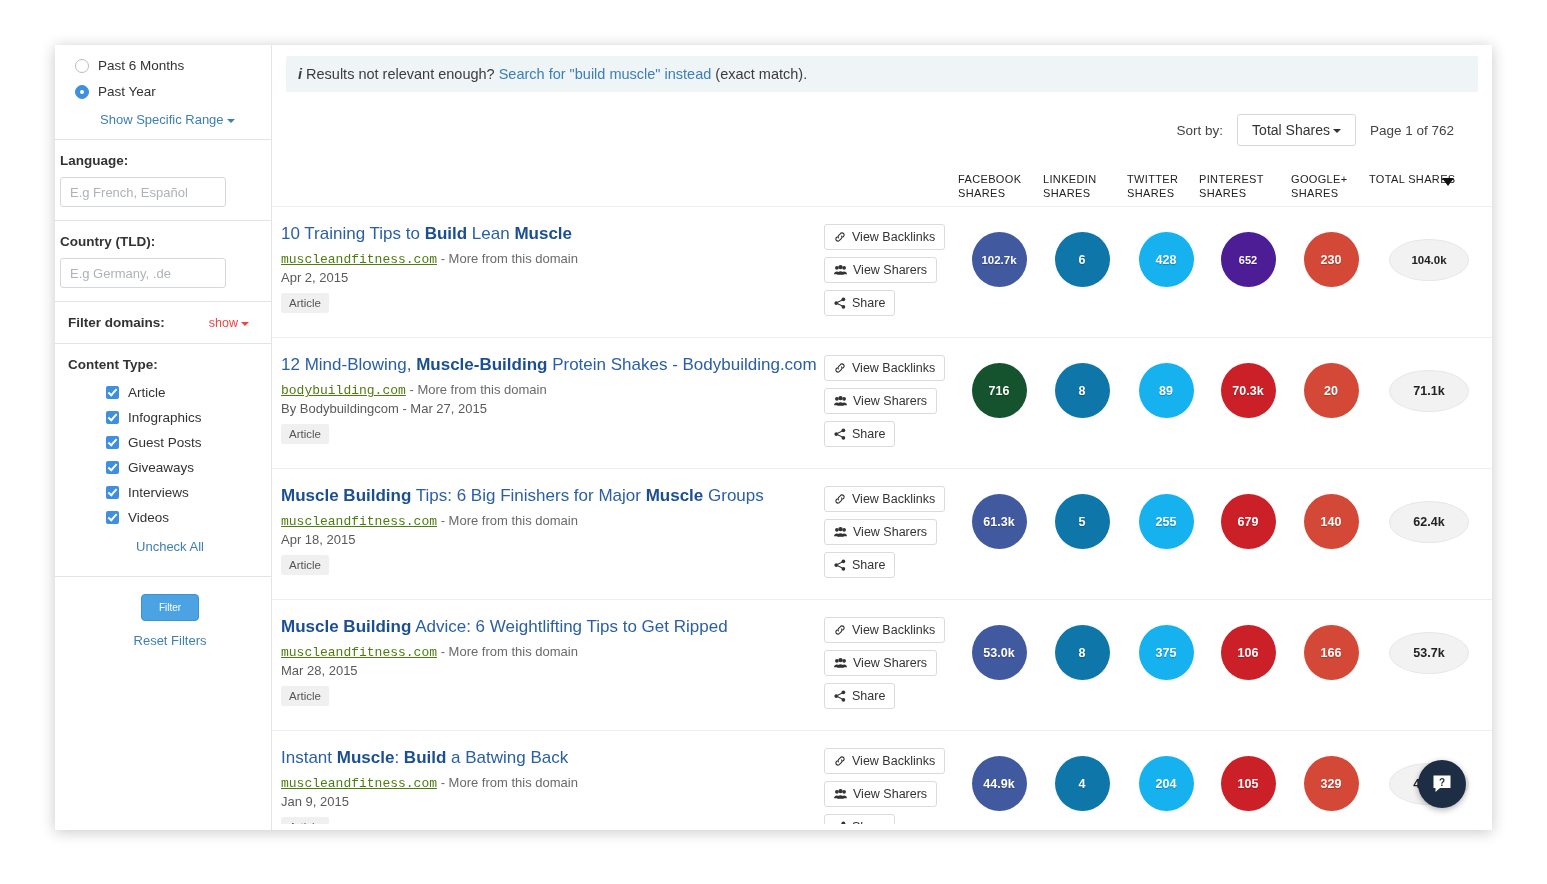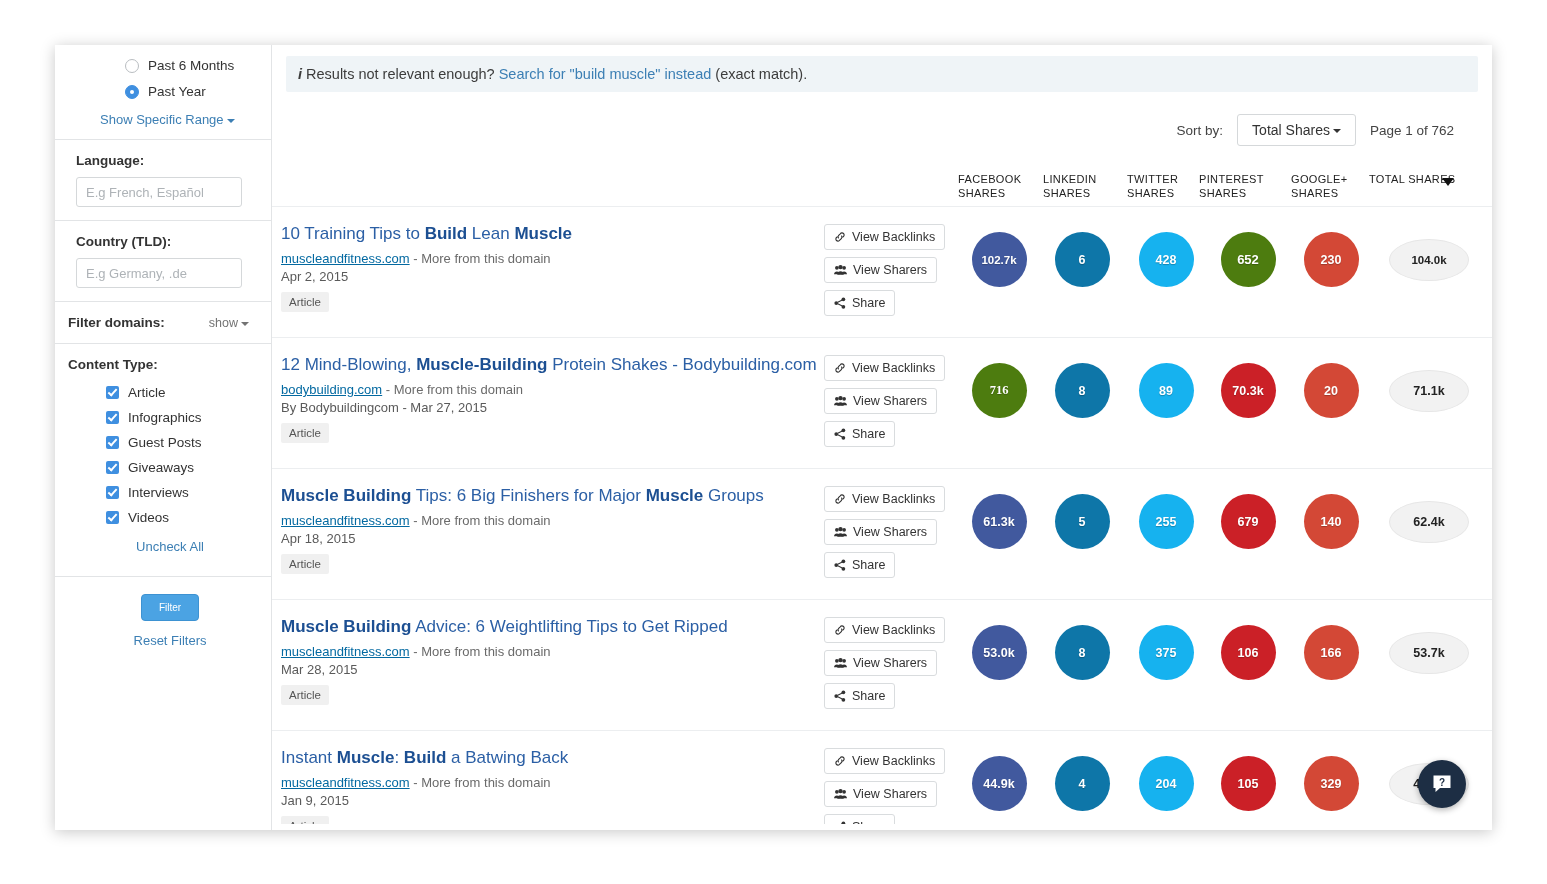--- a/index.html
+++ b/index.html
@@ -28,21 +28,21 @@
   
   .sidebar {
     width: 217px;
     flex: 0 0 217px;
     background: #ffffff;
     border-right: 1px solid #e2e4e6;
     font-size: 13.5px;
     color: #333;
     padding: 0;
   }
-  .radio-group { padding: 8px 0 0 45px; margin-left: 25px; }
+  .radio-group { padding: 8px 0 0 20px; }
   .radio-row {
     display: flex; align-items: center;
     height: 25px;
     margin-bottom: 1px;
   }
   .radio {
     width: 14px; height: 14px;
     border-radius: 50%;
     border: 1px solid #b9bdc1;
     background: #fff;
@@ -71,21 +71,21 @@
   .caret-down {
     display: inline-block;
     width: 0; height: 0;
     border-left: 4px solid transparent;
     border-right: 4px solid transparent;
     border-top: 4px solid currentColor;
     margin-left: 3px;
     vertical-align: middle;
   }
   .sb-sep { border-top: 1px solid #e2e4e6; }
-  .sb-block { padding: 13px 22px 13px 21px; }
+  .sb-block { padding: 13px 22px 13px 5px; }
   .sb-label {
     font-weight: bold;
     font-size: 13.5px;
     color: #333;
     margin-bottom: 9px;
   }
   .sb-input {
     width: 166px; height: 30px;
     border: 1px solid #d5d8da;
     border-radius: 3px;
@@ -95,21 +95,21 @@
     color: #0369a1;
     font-family: "Liberation Sans", sans-serif;
     outline: none;
   }
   .sb-input::placeholder { color: #aeb3b7; }
   .sb-row-between {
     display: flex; align-items: baseline;
     justify-content: space-between;
     padding: 13px 22px 13px 13px;
   }
-  .show-link { font-size: 12.5px; color: #737373; text-decoration: none; }
+  .show-link { font-size: 12.5px; color: #ef4444; text-decoration: none; }
   .ct-block { padding: 13px 13px 10px 13px; }
   .ct-list { margin: 8px 0 0 38px; }
   .ct-row {
     display: flex; align-items: center;
     height: 25px;
   }
   .cbox {
     width: 13px; height: 13px;
     border-radius: 2px;
     background: #3f8fe0;
@@ -221,21 +221,21 @@
   .r-title {
     font-size: 17px;
     color: #2b5fa5;
     line-height: 24px;
     text-decoration: none;
     display: block;
     margin-bottom: 5px;
   }
   .r-title b { font-weight: bold; color: #1c4f92; }
   .r-domain { font-size: 13px; color: #6a6a6a; margin-bottom: 3px; }
-  .r-domain .dom { color: #0369a1; }
+  .r-domain .dom { color: #4d7c0f; font-family: Liberation Mono, monospace; }
   .r-date { font-size: 13px; color: #5a5a5a; margin-bottom: 8px; }
   .r-tag {
     display: inline-block;
     background: #f0f0f0;
     color: #555;
     font-size: 11.5px;
     padding: 4px 8px;
     border-radius: 2px;
   }
   .row-actions {
@@ -453,21 +453,21 @@
                   <circle cx="12.5" cy="13" r="2.5" fill="#333"></circle>
                   <circle cx="3" cy="8" r="2.5" fill="#333"></circle>
                   <path d="M5 7L11 4M5 9l6 3" stroke="#333" stroke-width="1.4" fill="none"></path>
                 </svg>
                 <span>Share</span>
               </div></div>
             <div class="row-metrics">
               <div class="bubble" style="width: 55px; height: 55px; left: -17.5px; top: 10px; background: rgb(65, 89, 158); font-size: 11.5px;">102.7k</div>
               <div class="bubble" style="width: 55px; height: 55px; left: 65.5px; top: 10px; background: rgb(14, 118, 168); font-size: 12.5px;">6</div>
               <div class="bubble" style="width: 55px; height: 55px; left: 149.5px; top: 10px; background: rgb(22, 178, 239); font-size: 12.5px;">428</div>
-              <div class="bubble" style="width: 55px; height: 55px; left: 231.5px; top: 10px; background: #4d7c0f; font-size: 13px;">652</div>
+              <div class="bubble" style="width: 55px; height: 55px; left: 231.5px; top: 10px; background: #4c1d95; font-size: 11px;">652</div>
               <div class="bubble" style="width: 55px; height: 55px; left: 314.5px; top: 10px; background: rgb(211, 72, 54); font-size: 12.5px;">230</div>
               <div class="bubble total" style="width: 80px; height: 42px; left: 400px; top: 17px; font-size: 11.5px;">104.0k</div>
             </div>
           </div>
           <div class="row">
             <div class="row-left"><a class="r-title" href="#"><span>12 Mind-Blowing, </span><b>Muscle-Building</b><span> Protein Shakes - Bodybuilding.com</span></a><div class="r-domain"><a class="dom" href="#">bodybuilding.com</a> <span>- More from this domain</span></div><div class="r-date">By Bodybuildingcom - Mar 27, 2015</div><span class="r-tag">Article</span></div>
             <div class="row-actions"><div class="act-btn">
                 <svg width="12" height="12" viewBox="0 0 16 16">
                   <path d="M6.2 9.8a2.8 2.8 0 0 1 0-3.9l2.2-2.2a2.8 2.8 0 1 1 3.9 3.9l-1 1" fill="none" stroke="#333" stroke-width="1.5"></path>
                   <path d="M9.8 6.2a2.8 2.8 0 0 1 0 3.9l-2.2 2.2a2.8 2.8 0 1 1-3.9-3.9l1-1" fill="none" stroke="#333" stroke-width="1.5"></path>
@@ -486,21 +486,21 @@
               </div><div class="act-btn">
                 <svg width="12" height="12" viewBox="0 0 16 16">
                   <circle cx="12.5" cy="3" r="2.5" fill="#333"></circle>
                   <circle cx="12.5" cy="13" r="2.5" fill="#333"></circle>
                   <circle cx="3" cy="8" r="2.5" fill="#333"></circle>
                   <path d="M5 7L11 4M5 9l6 3" stroke="#333" stroke-width="1.4" fill="none"></path>
                 </svg>
                 <span>Share</span>
               </div></div>
             <div class="row-metrics">
-              <div class="bubble" style="width: 55px; height: 55px; left: -17.5px; top: 10px; background: #4d7c0f; font-size: 12.5px; font-family: Liberation Serif, serif;">716</div>
+              <div class="bubble" style="width: 55px; height: 55px; left: -17.5px; top: 10px; background: #14532d; font-size: 12.5px;">716</div>
               <div class="bubble" style="width: 55px; height: 55px; left: 65.5px; top: 10px; background: rgb(14, 118, 168); font-size: 12.5px;">8</div>
               <div class="bubble" style="width: 55px; height: 55px; left: 149.5px; top: 10px; background: rgb(22, 178, 239); font-size: 12.5px;">89</div>
               <div class="bubble" style="width: 55px; height: 55px; left: 231.5px; top: 10px; background: rgb(203, 32, 39); font-size: 12.5px;">70.3k</div>
               <div class="bubble" style="width: 55px; height: 55px; left: 314.5px; top: 10px; background: rgb(211, 72, 54); font-size: 12.5px;">20</div>
               <div class="bubble total" style="width: 80px; height: 42px; left: 400px; top: 17px; font-size: 12.5px;">71.1k</div>
             </div>
           </div>
           <div class="row">
             <div class="row-left"><a class="r-title" href="#"><b>Muscle Building</b><span> Tips: 6 Big Finishers for Major </span><b>Muscle</b><span> Groups</span></a><div class="r-domain"><a class="dom" href="#">muscleandfitness.com</a> <span>- More from this domain</span></div><div class="r-date">Apr 18, 2015</div><span class="r-tag">Article</span></div>
             <div class="row-actions"><div class="act-btn">

